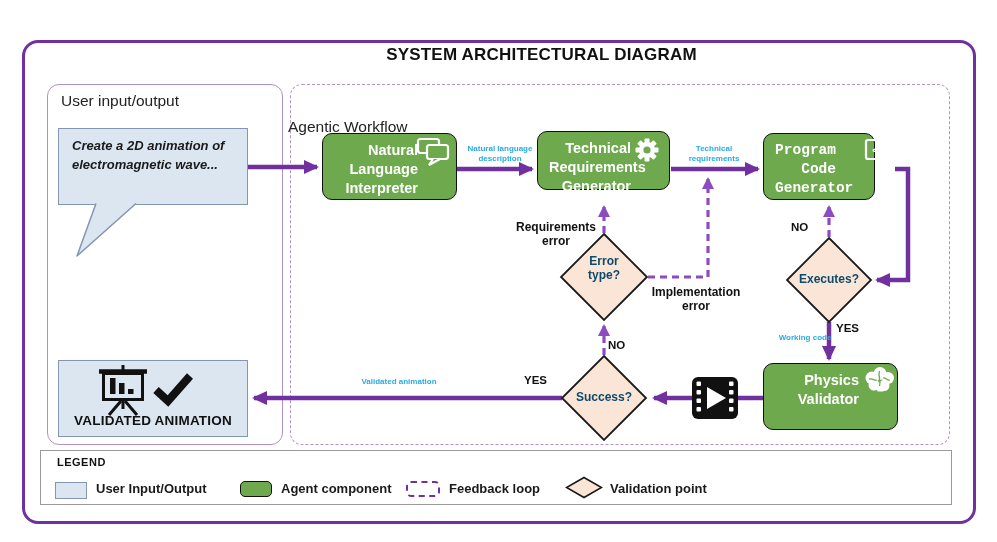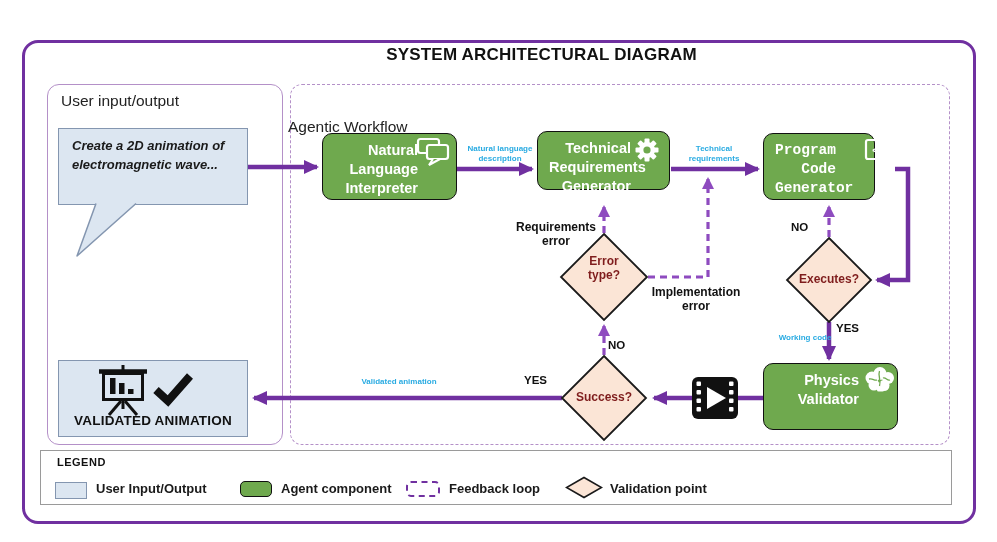--- a/index.html
+++ b/index.html
@@ -20,21 +20,21 @@
           font-size:13px;font-weight:700;font-style:italic;color:#1a1a1a;line-height:1.45;}
   .agent{background:#6FA94E;border:1.6px solid #111;border-radius:10px;color:#fff;
          font-size:14.5px;font-weight:700;line-height:1.3;padding:7px 38px 0 11px;text-align:right;}
   #node-nli{left:322px;top:133px;width:135px;height:67px;}
   #node-trg{left:537px;top:131px;width:133px;height:59px;}
   #node-pcg{left:763px;top:133px;width:112px;height:67px;font-family:Liberation Mono, monospace;}
   #node-pv{left:763px;top:363px;width:135px;height:67px;}
   #node-output{left:58px;top:360px;width:190px;height:77px;}
   #output-label{left:58px;top:413px;width:190px;text-align:center;font-size:13.5px;font-weight:800;color:#111;letter-spacing:.2px;z-index:4;}
   #overlay{left:0;top:0;z-index:3;pointer-events:none;}
-  .dlabel{z-index:4;text-align:center;font-size:12px;font-weight:700;color:#7f1d1d;line-height:1.15;}
+  .dlabel{z-index:4;text-align:center;font-size:12px;font-weight:700;color:#0c4a6e;line-height:1.15;}
   #dl-error{left:578px;top:255px;width:52px;}
   #dl-executes{left:787px;top:273px;width:84px;}
   #dl-success{left:562px;top:391px;width:84px;}
   .flow-label{z-index:4;text-align:center;font-size:8px;font-weight:700;color:#29ABE2;line-height:1.2;}
   #fl-nld{left:461px;top:144px;width:78px;}
   #fl-tr{left:678px;top:144px;width:72px;}
   #fl-wc{left:777px;top:333px;width:56px;}
   #fl-va{left:349px;top:377px;width:100px;}
   .edge-label{z-index:4;text-align:center;font-size:12px;font-weight:800;color:#111;line-height:1.2;}
   #el-re{left:509px;top:204px;width:94px;margin-top:16px;}

